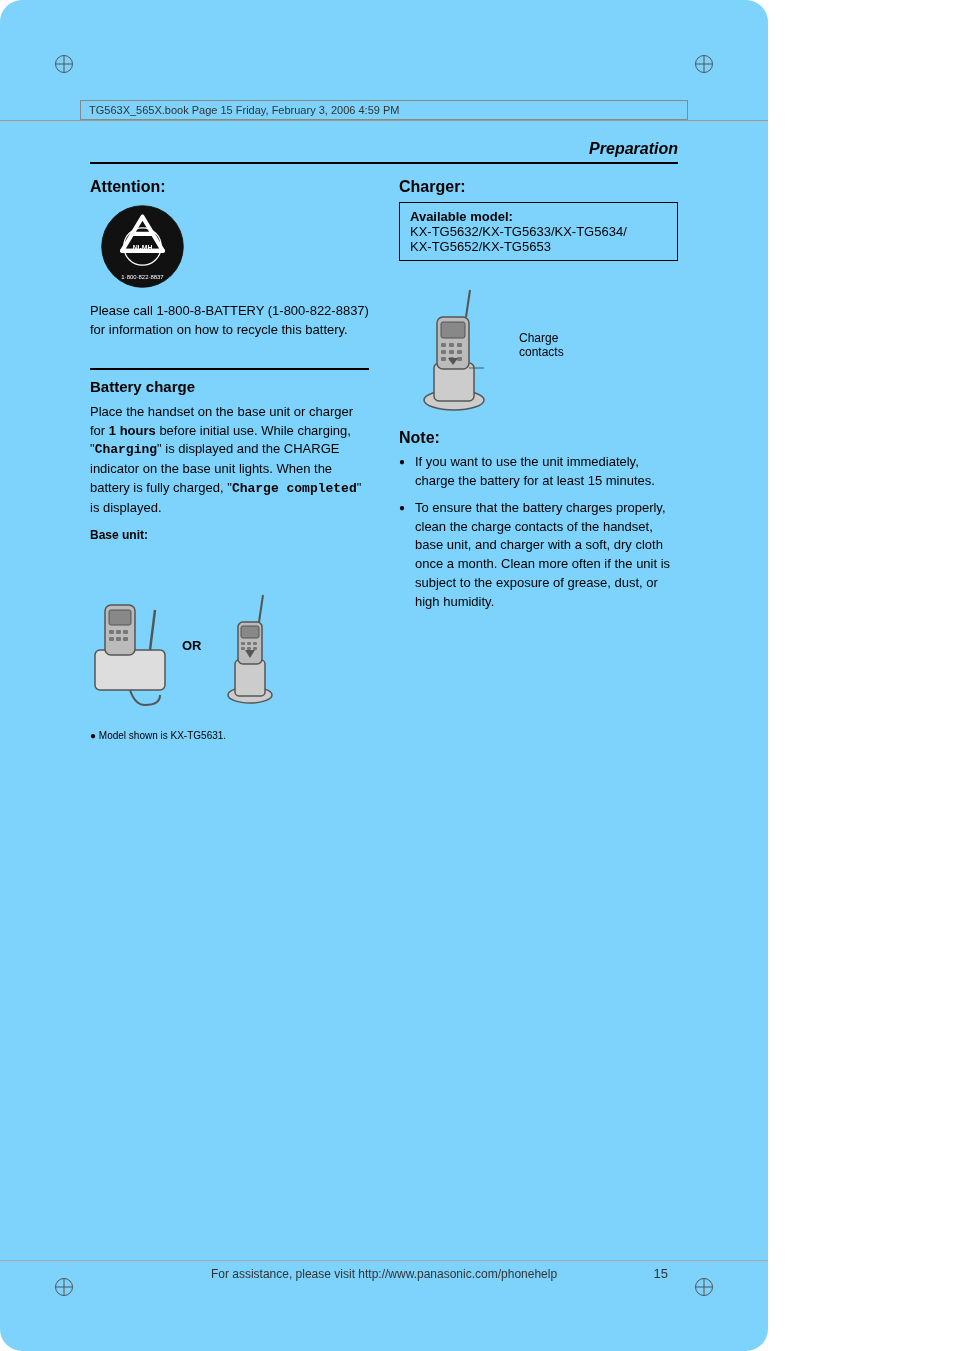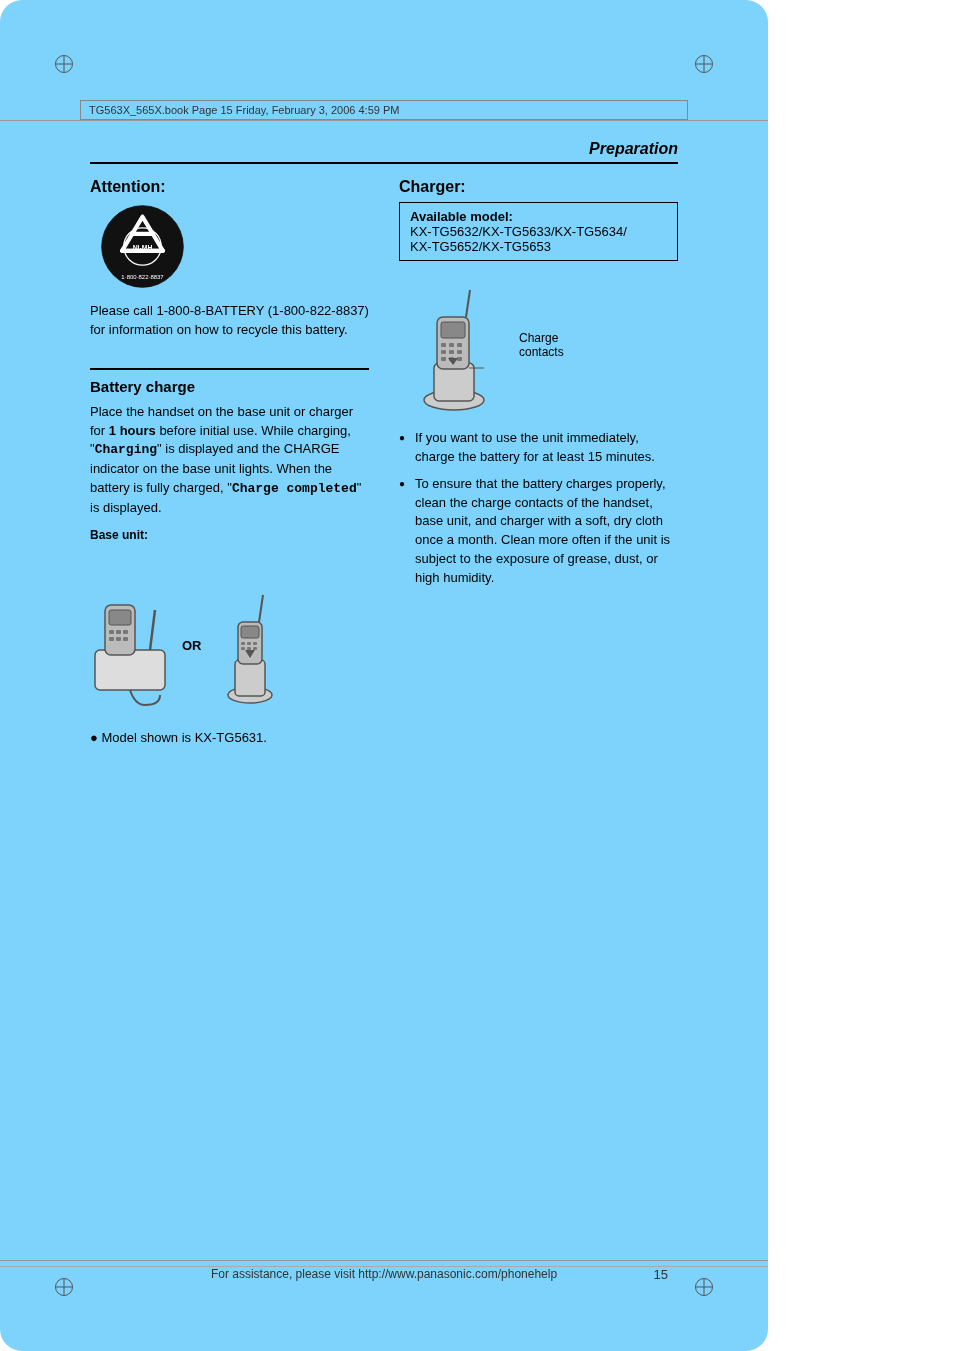--- a/index.html
+++ b/index.html
@@ -150,37 +150,38 @@
     .bullet-list li::before {
       content: "●";
       position: absolute;
       left: 0;
       font-size: 10px;
       top: 2px;
     }
 
     
     .model-note {
-      font-size: 13px;
+      font-size: 10px;
       margin-top: 8px;
     }
     .model-note::before {
       content: "● ";
     }
 
     
     .footer {
       position: absolute;
       bottom: 70px;
       left: 0;
       right: 0;
       border-top: 1px solid #aaa;
+      padding-top: 6px;
       display: flex;
       justify-content: center;
-      align-items: center;
+      align-items: flex-end;
       font-size: 12px;
       color: #333;
     }
     .footer-page-num {
       position: absolute;
       right: 100px;
       font-size: 13px;
       font-weight: normal;
     }
     .charger-label { font-size: 12px; align-self: center; }
@@ -383,20 +384,21 @@
             <line x1="67" y1="42" x2="71" y2="15" stroke="#555" stroke-width="2"></line>
 
             <polygon points="54,90 49,83 59,83" fill="#555"></polygon>
 
             <line x1="70" y1="93" x2="85" y2="93" stroke="#555" stroke-width="1"></line>
           </svg>
           <div class="charger-label">Charge<br>contacts</div>
         </div>
 
         <div class="note-section">
+          <div class="section-heading">Note:</div>
           <ul class="bullet-list">
             <li>
               <span>If you want to use the unit immediately, charge the battery for at least 15 minutes.</span>
             </li>
             <li>
               <span>To ensure that the battery charges properly, clean the charge contacts of the handset, base unit, and charger with a soft, dry cloth once a month. Clean more often if the unit is subject to the exposure of grease, dust, or high humidity.</span>
             </li>
           </ul>
         </div>
 

